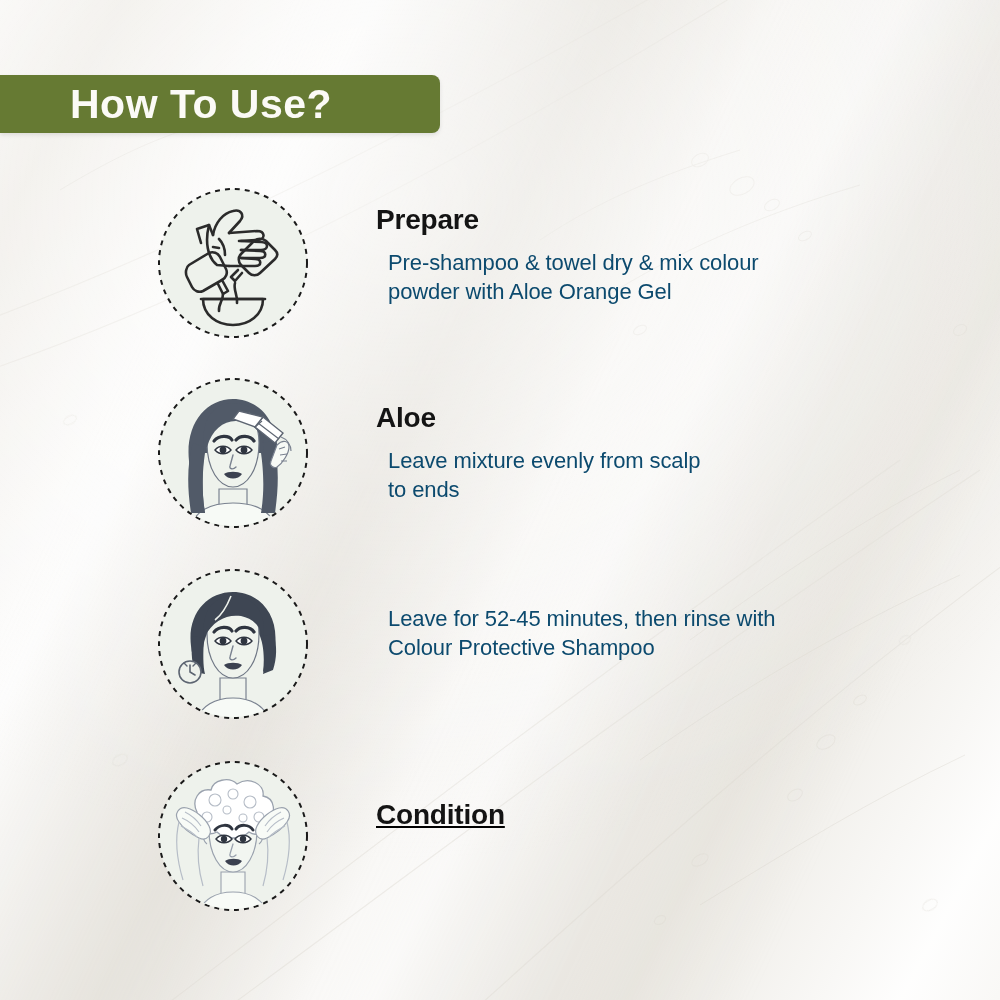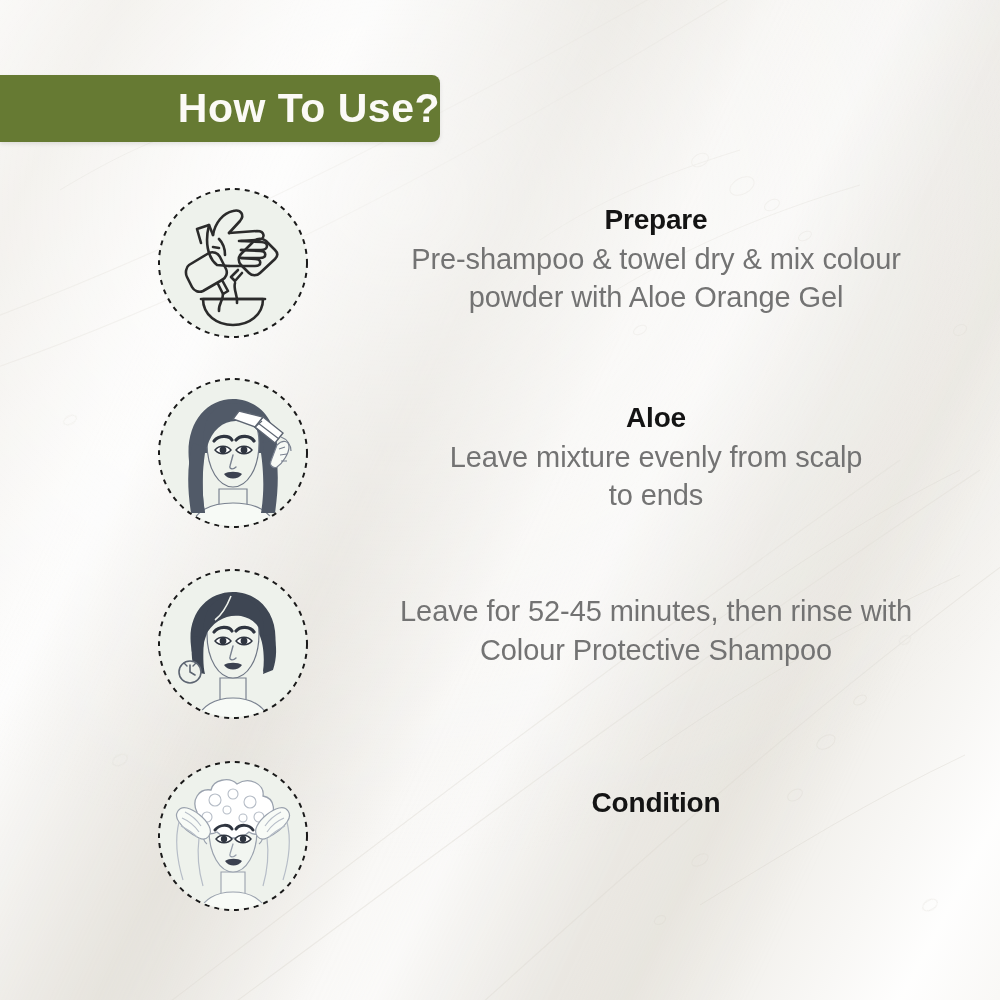--- a/index.html
+++ b/index.html
@@ -38,58 +38,57 @@
     filter:blur(6px);
   }
   #bg .streaks{position:absolute;inset:0;opacity:.5;}
   #bg .vign{
     position:absolute;inset:0;
     background:radial-gradient(130% 110% at 40% 20%, rgba(255,255,255,.55) 0%, rgba(255,255,255,0) 60%);
   }
 
   
   #banner{
-    position:absolute;left:0;top:75px;width:440px;height:67px;
+    position:absolute;left:0;top:75px;width:440px;height:58px;
     background:#667a33;
     border-radius:0 8px 8px 0;
     display:flex;align-items:center;
     box-shadow:0 2px 4px rgba(0,0,0,.10);
     z-index:3;
-    justify-content:flex-end;
   }
   #banner .btxt{
     color:#fbfaf6;font-size:41px;font-weight:bold;letter-spacing:.5px;
     margin-left:70px;line-height:1;white-space:nowrap;
   }
 
   
-  #steps{position:absolute;left:0;top:0;width:1000px;height:1000px;z-index:2;text-align:center;}
+  #steps{position:absolute;left:0;top:0;width:1000px;height:1000px;z-index:2;}
   .step{position:absolute;left:0;width:1000px;height:170px;}
   .step.s1{top:187px;}
   .step.s2{top:377px;}
   .step.s3{top:568px;}
   .step.s4{top:760px;}
 
   .icon-wrap{
     position:absolute;left:157px;top:0;width:152px;height:152px;
   }
   .icon-wrap svg{display:block;width:152px;height:152px;}
 
   .copy{position:absolute;left:376px;top:18px;width:560px;}
   .copy h3{
     margin:0 0 4px 0;
     font-size:28px;font-weight:bold;color:#141414;letter-spacing:-.2px;line-height:1.1;
   }
   .copy p{
-    margin:0;font-size:29px;color:#737373;line-height:1.33;letter-spacing:-.1px;
+    margin:12px;font-size:22px;color:#0c4a6e;line-height:1.33;letter-spacing:-.1px;
     white-space:pre-line;
   }
   .step.s2 .copy{top:26px;}
   .step.s3 .copy{top:24px;}
-  .step.s4 .copy{top:28px;}
+  .step.s4 .copy{top:40px;text-decoration:underline;}
 </style>
 </head>
 <body>
 
 <div id="bg">
   <div class="base"></div>
   <div class="band"></div>
   <div class="band2"></div>
   <svg class="streaks" viewBox="0 0 1000 1000" preserveAspectRatio="none">
     <g stroke="#ddd9d1" fill="none" stroke-width="1.1" opacity=".85">

